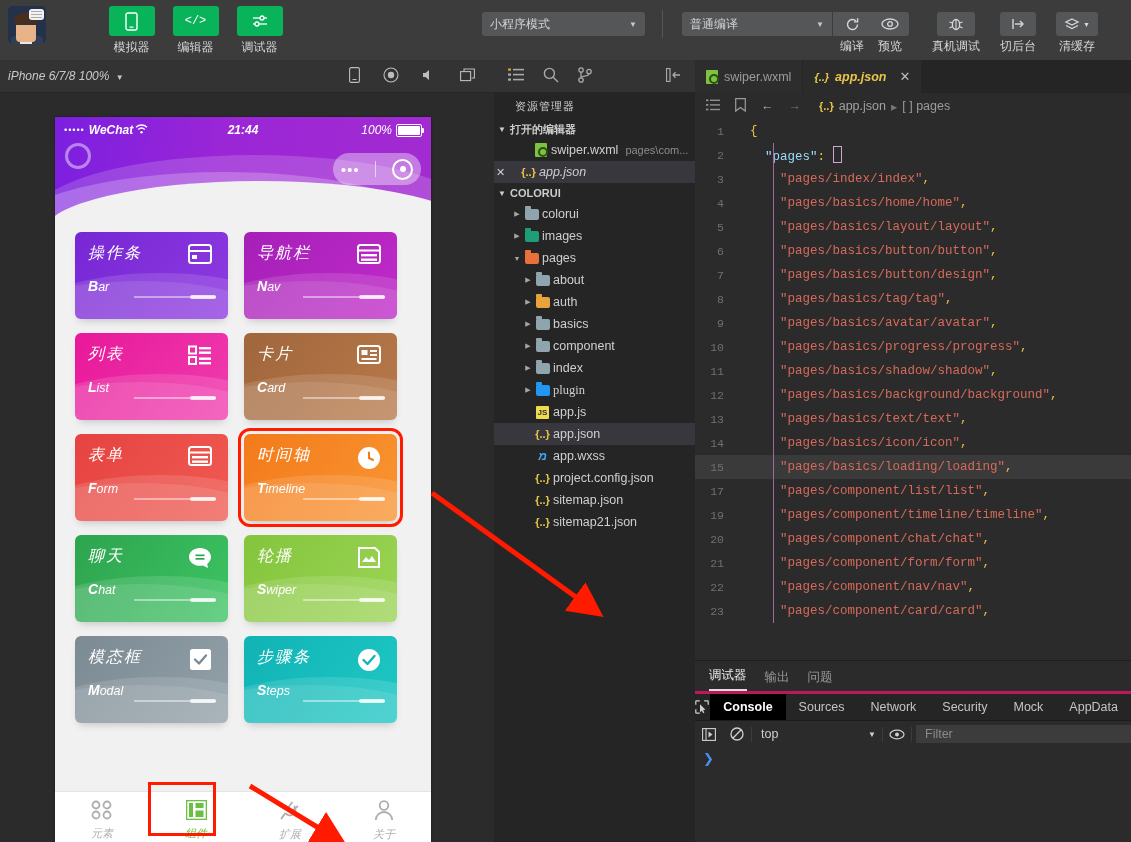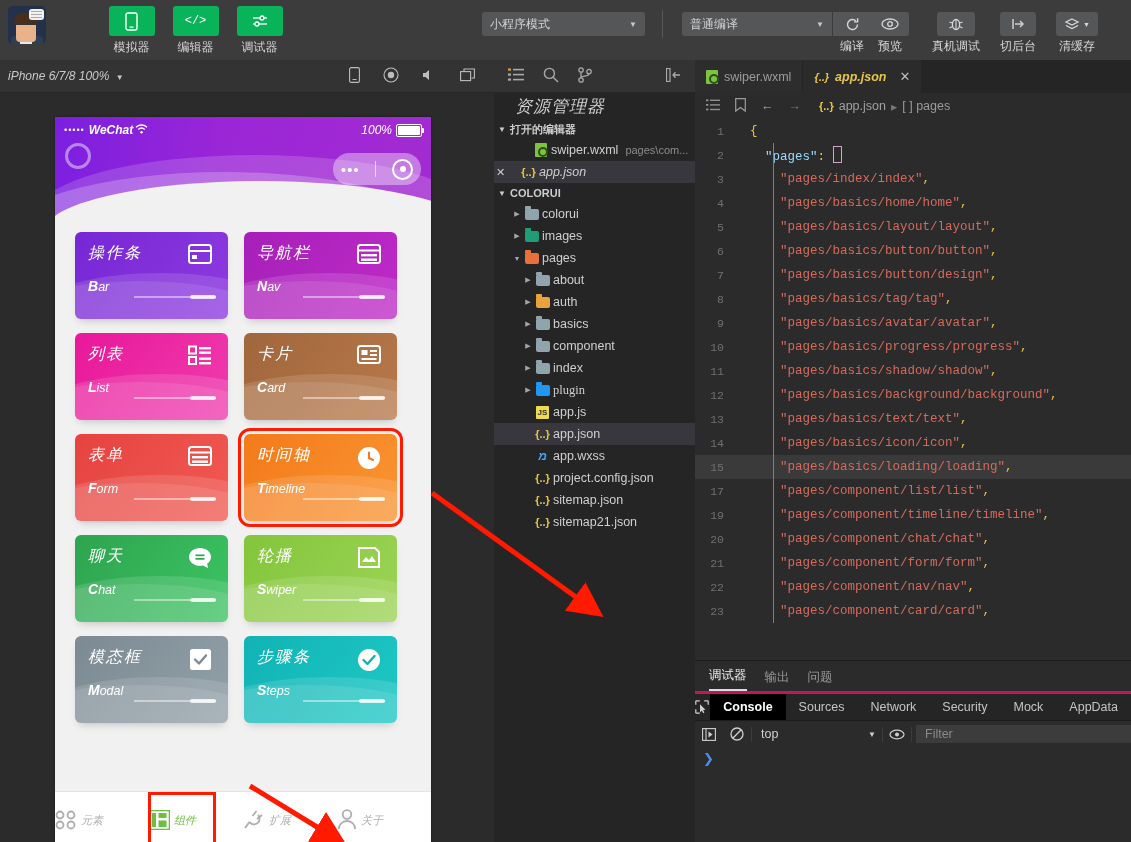--- a/index.html
+++ b/index.html
@@ -112,30 +112,30 @@
   .card .cn{position:absolute;left:13px;top:11px;color:#fff;font-size:16px;letter-spacing:2px;}
   .card .en{position:absolute;left:13px;top:46px;color:#fff;font-size:14px;font-weight:bold;}
   .card .en span{font-weight:normal;font-size:12.5px;}
   .card .cico{position:absolute;right:16px;top:12px;color:#fff;}
   .card .rule{position:absolute;right:12px;bottom:21px;width:82px;height:2px;background:rgba(255,255,255,.45);}
   .card .rule i{position:absolute;right:0;top:-1px;width:26px;height:4px;background:rgba(255,255,255,.8);border-radius:2px;}
   .card.sel{outline:3px solid #ff1a00;outline-offset:3px;}
 
   .tabbar{position:absolute;left:0;bottom:0;width:376px;height:57px;background:#fff;border-top:1px solid #e4e4e4;
     display:flex;align-items:center;}
-  .tabitem{flex:1;display:flex;flex-direction:row;align-items:center;gap:4px;color:#aeaeae;font-size:11px;cursor:pointer;}
+  .tabitem{flex:1;display:flex;flex-direction:column;align-items:center;gap:4px;color:#aeaeae;font-size:11px;cursor:pointer;}
   .tabitem.active{color:#6bbf43;}
   .tabitem.boxed{position:relative;}
   .tabitem .sel-box{position:absolute;left:-1px;top:-18px;width:68px;height:54px;border:3px solid #ff1a00;box-sizing:border-box;}
 
   
   .explorer{position:absolute;left:494px;top:60px;width:201px;height:782px;background:#252526;}
   .exp-icons{height:32px;background:#333333;display:flex;align-items:center;gap:19px;padding:0 14px;color:#a9a9a9;border-bottom:1px solid #262626;}
   .exp-icons .collapse{margin-left:auto;}
-  .exp-title{height:26px;display:flex;align-items:center;padding-left:21px;font-size:17px;color:#cfcfcf;letter-spacing:1px;font-style:italic;}
+  .exp-title{height:26px;display:flex;align-items:center;padding-left:21px;font-size:11px;color:#cfcfcf;letter-spacing:1px;}
   .sect{height:20px;display:flex;align-items:center;font-size:11px;color:#cccccc;font-weight:bold;background:#252526;}
   .sect .tw{width:16px;text-align:center;font-size:8px;color:#ccc;}
   .row{height:22px;display:flex;align-items:center;font-size:12.5px;color:#cfcfcf;cursor:pointer;white-space:nowrap;}
   .row.sel{background:#37373d;}
   .row .tw{width:12px;text-align:center;font-size:7px;color:#a6a6a6;flex:none;}
   .row .x{width:13px;text-align:center;font-size:11px;color:#cfcfcf;flex:none;}
   .row .fi{width:17px;flex:none;display:flex;align-items:center;justify-content:center;}
   .row .nm{margin-left:2px;}
   .row .sub{margin-left:7px;font-size:11px;color:#8c8c8c;}
   .row.italic .nm{font-style:italic;}
@@ -339,20 +339,21 @@
         <div class="status">
           <span class="dots">•••••</span>
           <span class="carrier">WeChat</span>
           <span class="wifi">
             <svg width="13" height="10" viewBox="0 0 13 10">
                 <path d="M1 3.2a8 8 0 0 1 11 0" fill="none" stroke="#fff" stroke-width="1.3"></path>
                 <path d="M3.2 5.4a5 5 0 0 1 6.6 0" fill="none" stroke="#fff" stroke-width="1.3"></path>
                 <circle cx="6.5" cy="8.3" r="1.2" fill="#fff"></circle>
               </svg>
           </span>
+          <span class="time">21:44</span>
           <span class="right">
             <span>100%</span>
             <span class="batt">
                 <i></i>
               </span>
           </span>
         </div>
         <div class="capsule">
           <span class="three">•••</span>
           <span class="vline"></span>

